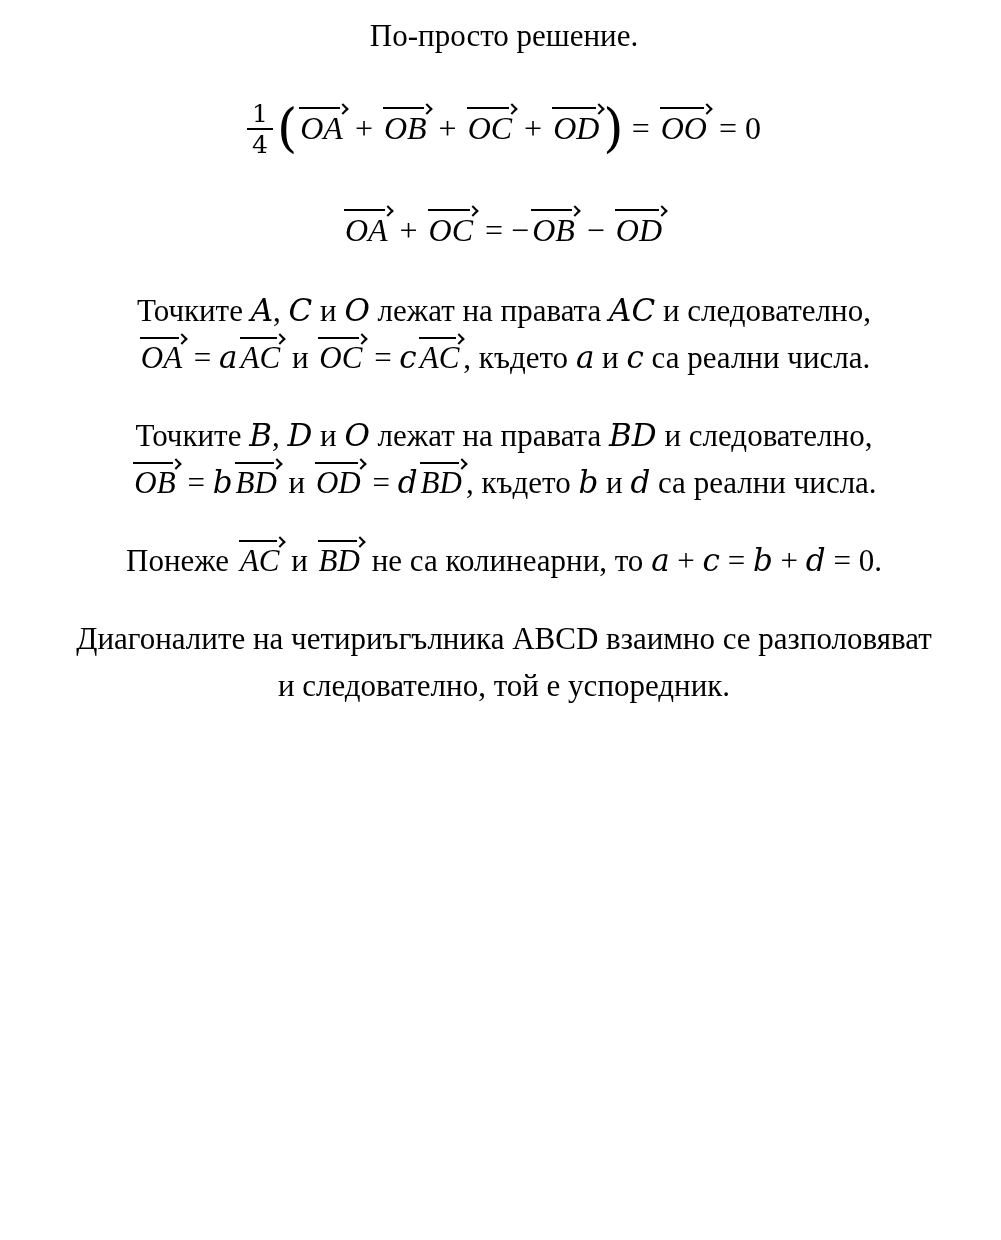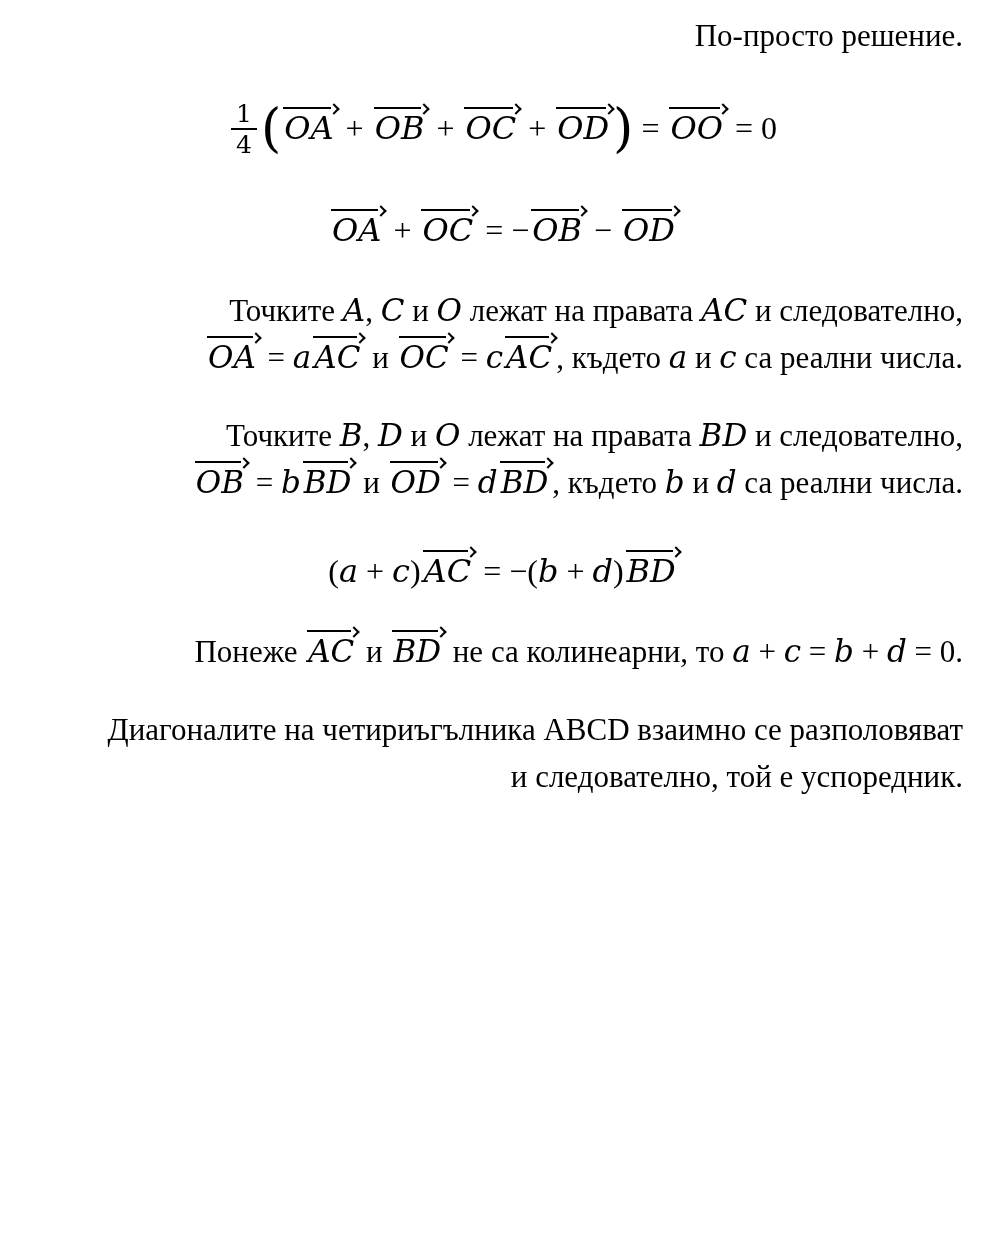--- a/index.html
+++ b/index.html
@@ -14,21 +14,21 @@
     overflow: hidden;
     font-family: "Liberation Serif", "DejaVu Serif", serif;
     font-size: 31px;
   }
   #doc {
     padding: 12px 38px 0 45px;
   }
   .block { margin: 0 0 31px 0; }
   .para {
     line-height: 47px;
-    text-align: right;
+    text-align: center;
   }
   .eq {
     text-align: center;
     font-size: 32px;
     line-height: 1.4;
     padding-top: 12px;
     margin-bottom: 34px;
   }
   
   .mi, .vec {
@@ -36,20 +36,21 @@
     font-style: italic;
   }
   
   .vec {
     position: relative;
     display: inline-block;
     line-height: 1.05;
     padding: 0 2px;
     margin: 0 2px 0 1px;
     white-space: nowrap;
+    font-family: Liberation Serif, serif;
   }
   .vec::before {
     content: "";
     position: absolute;
     left: 1px;
     right: 5px;
     top: -5px;
     border-top: 2px solid #000;
   }
   .vec::after {
@@ -92,16 +93,15 @@
 </style>
 </head>
 <body>
 
 <div id="doc">
     <p class="block para">По-просто решение.</p>
     <div class="block eq"><span class="frac"><span class="num">1</span><span class="den">4</span></span><span class="bigparen">(</span><span class="vec">OA</span> + <span class="vec">OB</span> + <span class="vec">OC</span> + <span class="vec">OD</span><span class="bigparen">)</span> = <span class="vec">OO</span> = 0</div>
     <div class="block eq"><span class="vec">OA</span> + <span class="vec">OC</span> = −<span class="vec">OB</span> − <span class="vec">OD</span></div>
     <p class="block para">Точките <span class="mi">A</span>, <span class="mi">C</span> и <span class="mi">O</span> лежат на правата <span class="mi">AC</span> и следователно,<br><span class="vec">OA</span> = <span class="mi">a</span><span class="vec">AC</span> и <span class="vec">OC</span> = <span class="mi">c</span><span class="vec">AC</span>, където <span class="mi">a</span> и <span class="mi">c</span> са реални числа.</p>
     <p class="block para">Точките <span class="mi">B</span>, <span class="mi">D</span> и <span class="mi">O</span> лежат на правата <span class="mi">BD</span> и следователно,<br><span class="vec">OB</span> = <span class="mi">b</span><span class="vec">BD</span> и <span class="vec">OD</span> = <span class="mi">d</span><span class="vec">BD</span>, където <span class="mi">b</span> и <span class="mi">d</span> са реални числа.</p>
-    <div class="block eq">(<span class="mi">a</span> + <span class="mi">c</span>)<span class="vec">AC</span> = −(<span class="mi">b</span> + <span class="mi">d</span>)<span class="vec">BD</span></div>
     <p class="block para">Понеже <span class="vec">AC</span> и <span class="vec">BD</span> не са колинеарни, то <span class="mi">a</span> + <span class="mi">c</span> = <span class="mi">b</span> + <span class="mi">d</span> = 0.</p>
     <p class="block para">Диагоналите на четириъгълника ABCD взаимно се разполовяват<br>и следователно, той е успоредник.</p>
   </div>
 
 </body></html>

